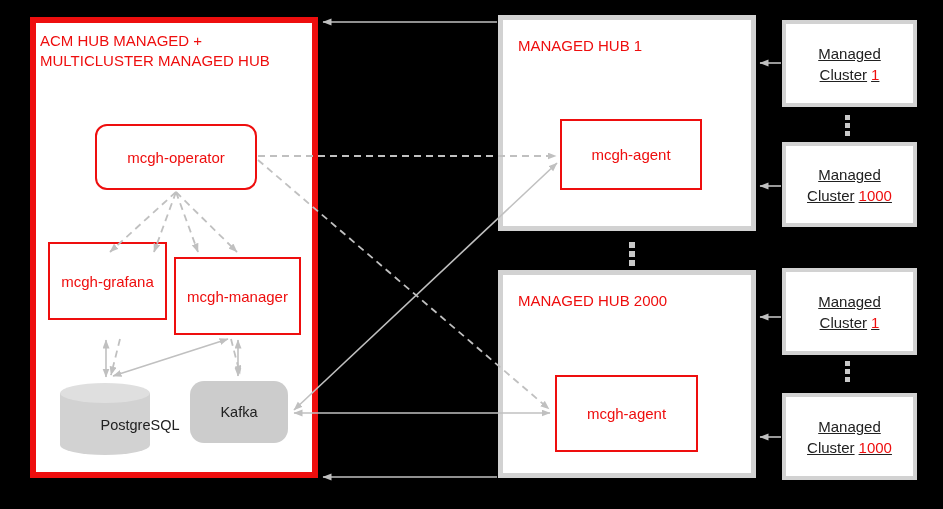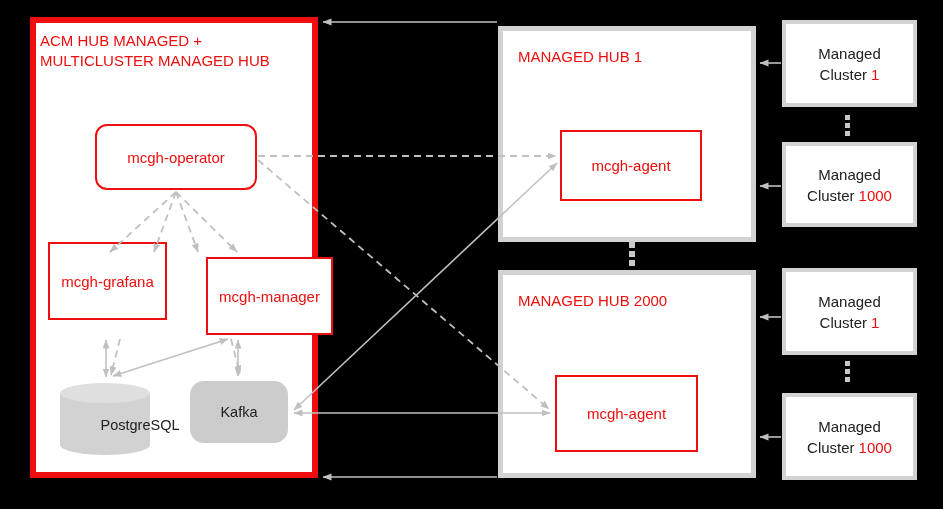--- a/index.html
+++ b/index.html
@@ -17,46 +17,46 @@
 
   
   #edges{position:absolute;left:0;top:0;width:943px;height:509px;z-index:6;pointer-events:none;}
   #edges line{stroke:var(--arrow-gray);stroke-width:1.6;}
   #edges line.dash{stroke-dasharray:7,5;stroke-width:1.8;}
   #edges .ah-fill{fill:var(--arrow-gray);}
 
   
   .ghub{position:absolute;left:30px;top:17px;width:288px;height:461px;background:#fff;border:6px solid var(--red);z-index:2;}
   .hub{position:absolute;width:258px;background:#fff;border:5px solid var(--gray-border);z-index:2;}
-  .hub1{left:498px;top:26px;height:216px;text-align:right;}
+  .hub1{left:498px;top:15px;height:216px;text-align:right;}
   .hub1000{left:498px;top:270px;height:208px;}
   .hub-title,.ghub-title{position:absolute;color:var(--red);font-size:15px;line-height:20px;white-space:nowrap;}
   .ghub-title{left:4px;top:8px;white-space:normal;width:250px;}
   .hub-title{left:15px;top:16px;}
 
   
   .node{position:absolute;background:#fff;border:2.5px solid var(--red);color:var(--red);
         display:flex;align-items:center;justify-content:center;font-size:15px;z-index:3;}
   .op{left:59px;top:101px;width:162px;height:66px;border-radius:12px;}
   .grafana{left:12px;top:219px;width:119px;height:78px;}
-  .manager{left:138px;top:234px;width:127px;height:78px;margin-left:32px;}
+  .manager{left:138px;top:234px;width:127px;height:78px;}
   .agent1{left:57px;top:99px;width:142px;height:71px;}
   .agent1000{left:52px;top:100px;width:143px;height:77px;}
 
   
   .pg{position:absolute;left:22px;top:358px;width:94px;height:76px;}
   .pg-label{position:absolute;left:0;top:36px;width:94px;text-align:center;color:var(--text-black);font-size:14.5px;margin-left:35px;}
   .kafka{position:absolute;left:154px;top:358px;width:98px;height:62px;background:var(--node-fill);
          border-radius:14px;display:flex;align-items:center;justify-content:center;
          color:var(--text-black);font-size:14.5px;}
 
   
   .cluster{position:absolute;left:782px;width:135px;height:87px;background:#fff;border:4px solid var(--gray-border);
            display:flex;align-items:center;justify-content:center;text-align:center;
-           color:var(--text-black);font-size:15px;line-height:21px;z-index:2;}
+           color:var(--text-black);font-size:15px;line-height:21px;z-index:2;text-decoration:underline;}
   .c1{top:20px;}.c2{top:142px;height:85px;}.c3{top:268px;}.c4{top:393px;}
   .num{color:var(--red);margin-left:4px;}
 
   
   .vdots{position:absolute;z-index:4;}
   .vdots i{display:block;background:#c9c9c9;}
   .vdots.big i{width:6px;height:6px;margin-bottom:3px;}
   .vdots.small i{width:5px;height:5px;margin-bottom:3px;}
   .dots-hubs{left:629px;top:242px;}
   .dots-ctop{left:845px;top:115px;}

